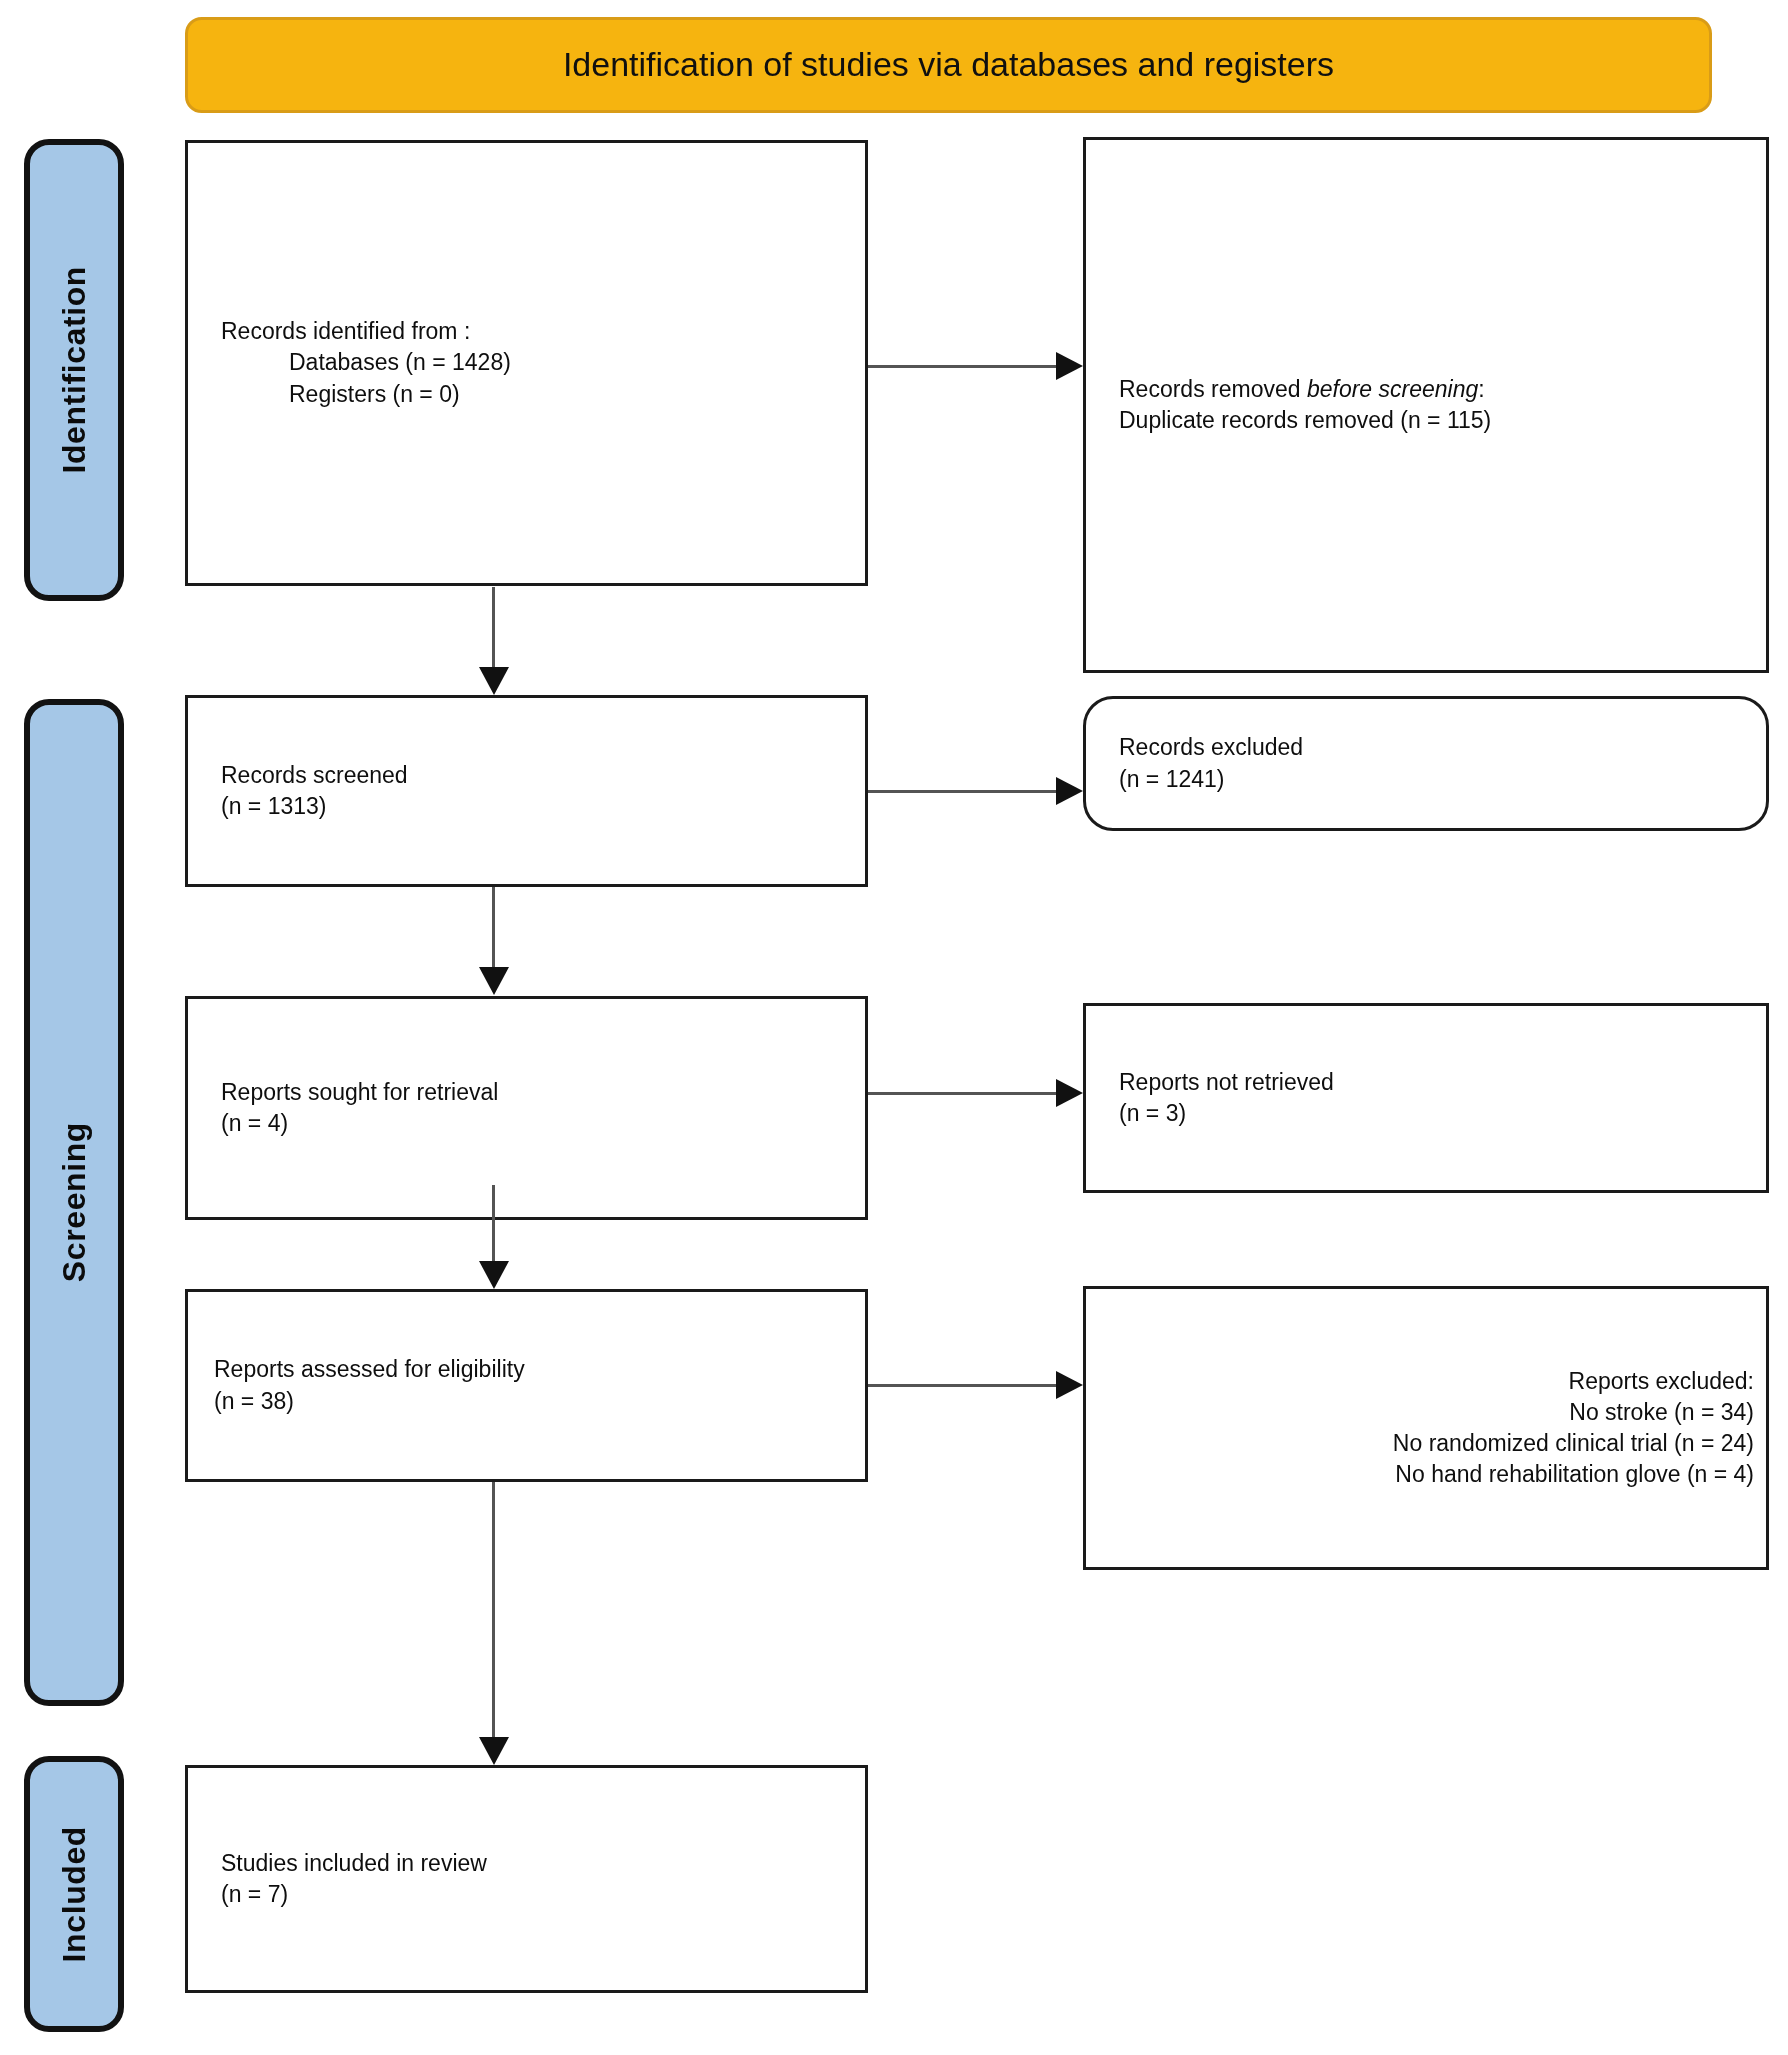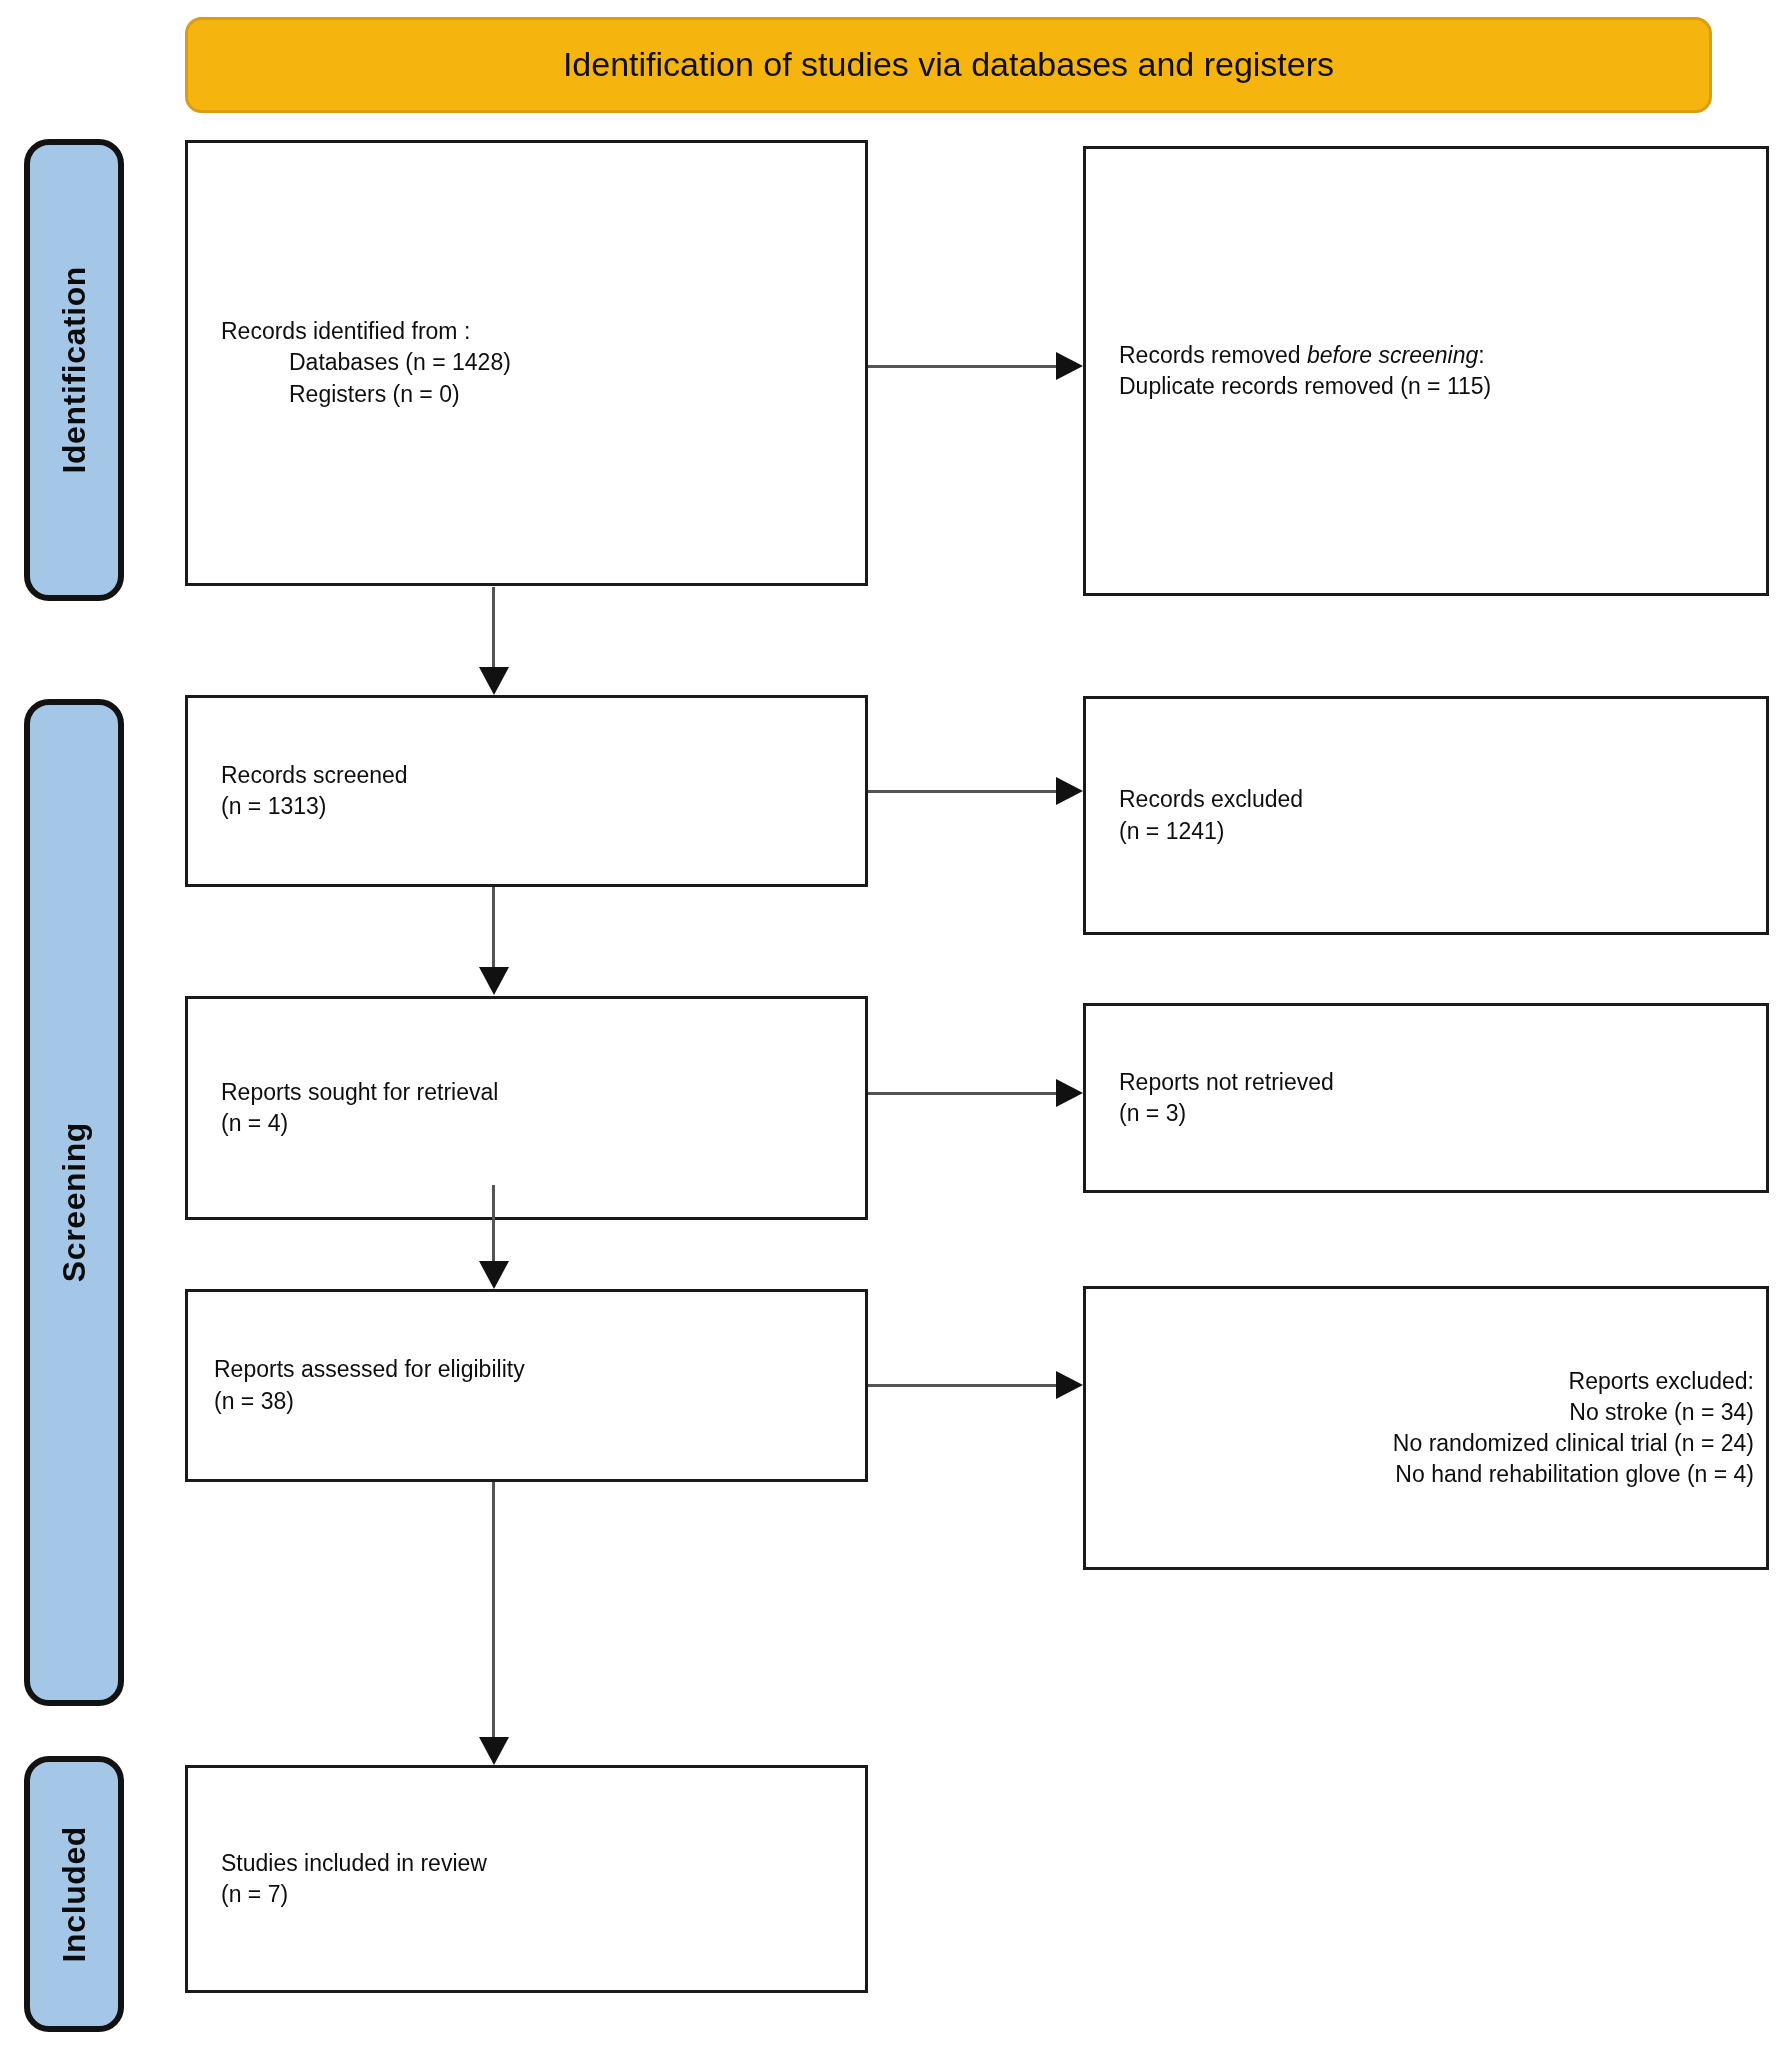--- a/index.html
+++ b/index.html
@@ -54,23 +54,23 @@
     border: 3.6px solid #1a1a1a;
     box-sizing: border-box;
     display: flex; flex-direction: column; justify-content: center;
     padding: 12px 12px 12px 33px;
     font-size: 23px; line-height: 1.35; color: #0e0e0e;
   }
   .col-left  { left: 185px;  width: 683px; }
   .col-right { left: 1083px; width: 686px; }
 
   .box.identified      { top: 140px;  height: 446px; }
-  .box.removed         { top: 146px;  height: 450px; }
+  .box.removed         { top: 137px;  height: 536px; }
   .box.screened        { top: 695px; height: 192px; }
-  .box.excluded        { top: 696px; height: 239px; }
+  .box.excluded        { top: 696px; height: 135px; border-radius: 30px; }
   .box.sought          { top: 996px; height: 224px; }
   .box.notretrieved    { top: 1003px; height: 190px; }
   .box.assessed        { top: 1289px; height: 193px; padding-left: 26px; }
   .box.reportsexcluded { top: 1286px; height: 284px; align-items: flex-end; }
   .box.included-box    { top: 1765px; height: 228px; }
 
   .indent { padding-left: 68px; }
   .wrap-narrow { max-width: 450px; }
   .item-narrow { padding-left: 68px; max-width: 439px; }
   [data-name="removed-italic"] { font-style: italic; }

